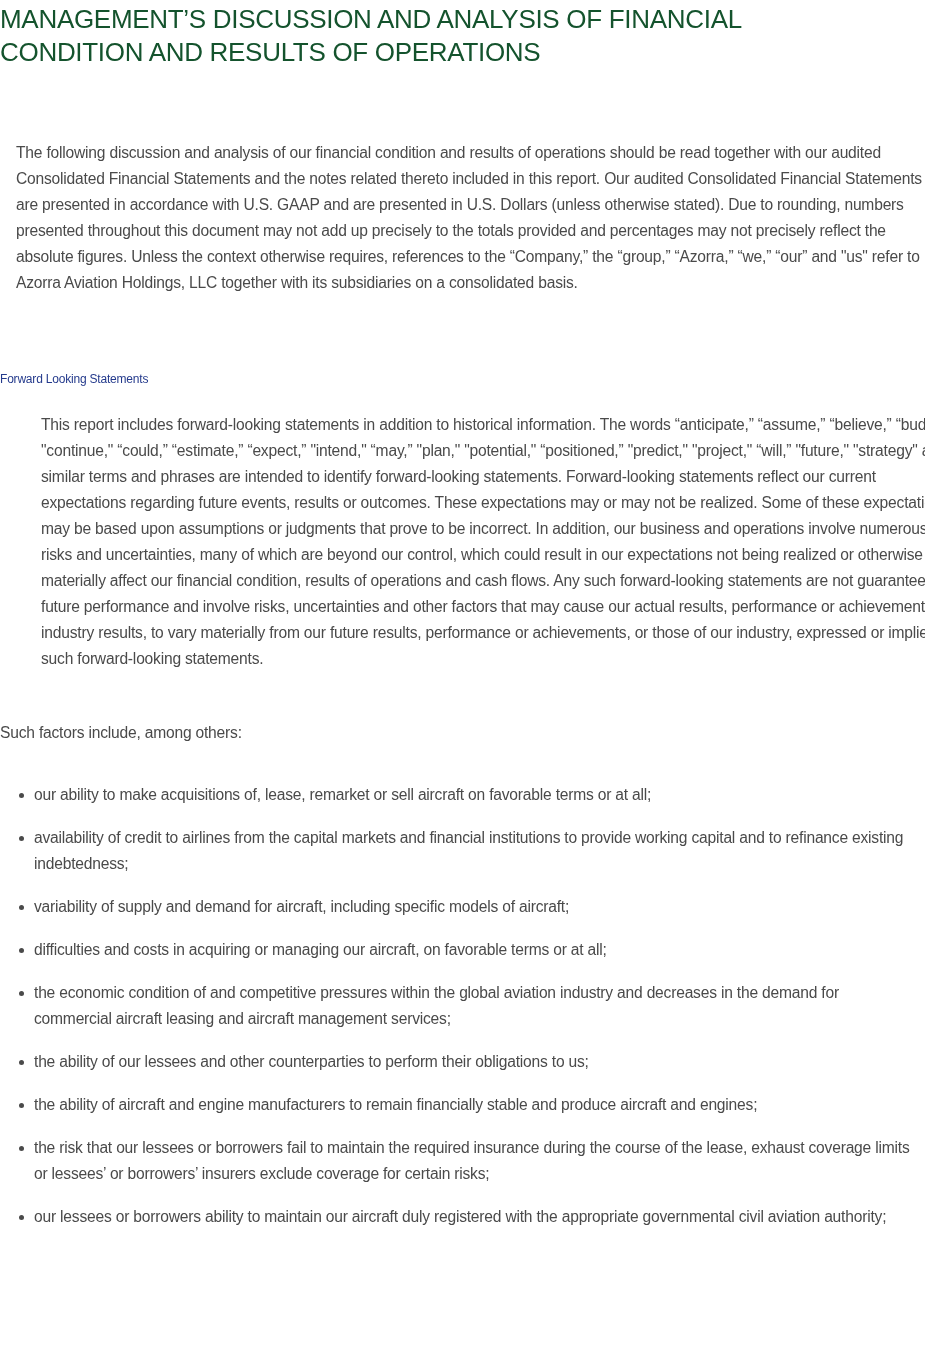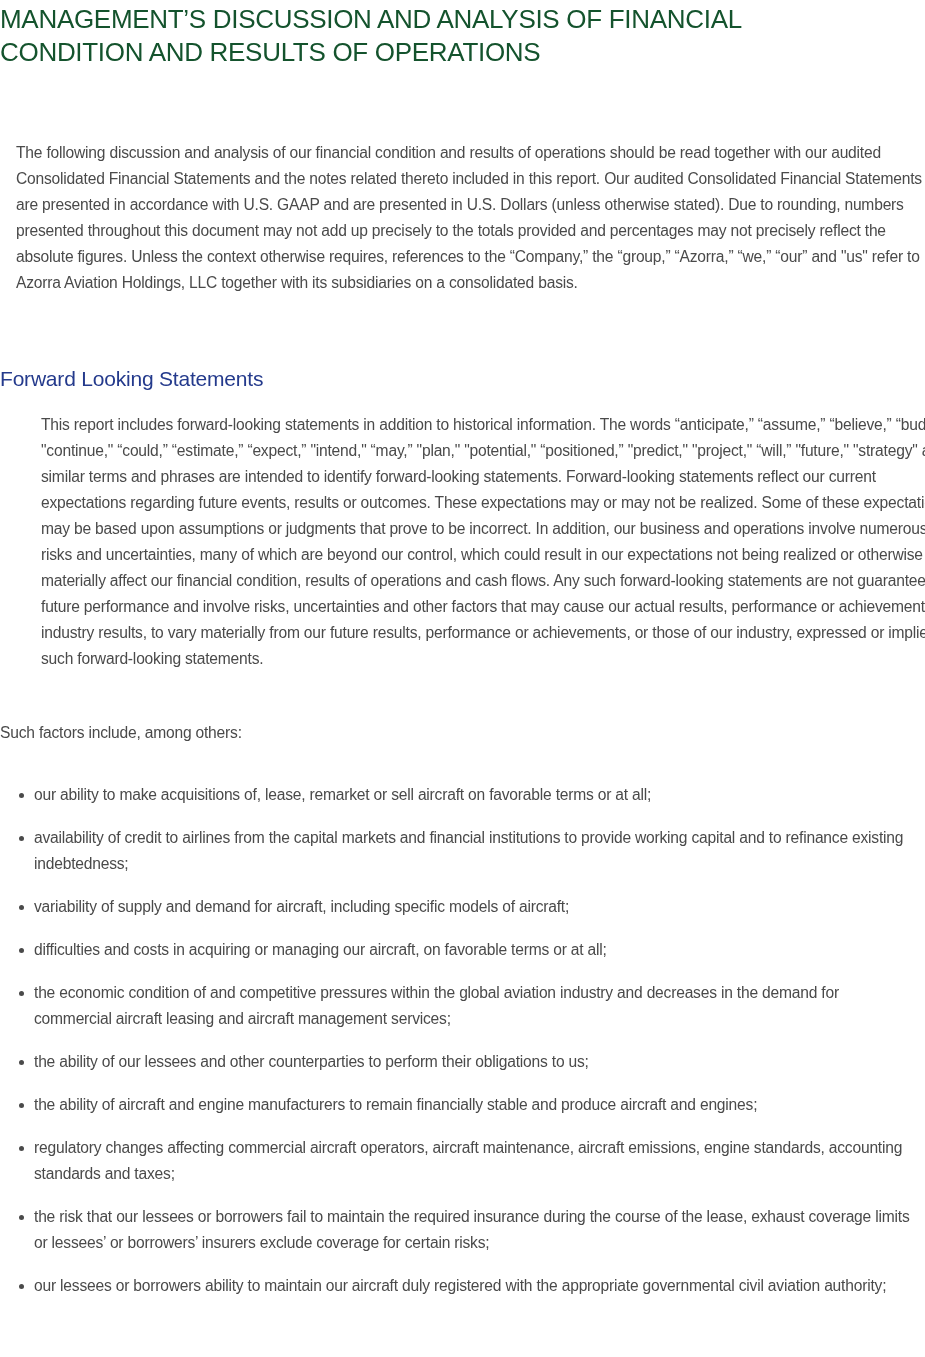--- a/index.html
+++ b/index.html
@@ -38,21 +38,21 @@
       margin: 16px;
       font-size: 15.6px;
       line-height: 26px;
       letter-spacing: -0.2px;
     }
     .section-heading {
       position: absolute;
       top: 366px;
       left: 0;
       margin: 0;
-      font-size: 21px;
+      font-size: 12px;
       line-height: 26px;
       font-weight: normal;
       color: #243a8c;
       letter-spacing: -0.2px;
     }
     .fls-body {
       position: absolute;
       top: 408px;
       left: 0;
       width: 920px;
@@ -113,17 +113,16 @@
   <p class="factors-intro">Such factors include, among others:</p>
 
   <ul class="factors-list">
     <li><span class="bullet"></span><span>our ability to make acquisitions of, lease, remarket or sell aircraft on favorable terms or at all;</span></li>
     <li><span class="bullet"></span><span>availability of credit to airlines from the capital markets and financial institutions to provide working capital and to refinance existing indebtedness;</span></li>
     <li><span class="bullet"></span><span>variability of supply and demand for aircraft, including specific models of aircraft;</span></li>
     <li><span class="bullet"></span><span>difficulties and costs in acquiring or managing our aircraft, on favorable terms or at all;</span></li>
     <li><span class="bullet"></span><span>the economic condition of and competitive pressures within the global aviation industry and decreases in the demand for commercial aircraft leasing and aircraft management services;</span></li>
     <li><span class="bullet"></span><span>the ability of our lessees and other counterparties to perform their obligations to us;</span></li>
     <li><span class="bullet"></span><span>the ability of aircraft and engine manufacturers to remain financially stable and produce aircraft and engines;</span></li>
-    <li><span class="bullet"></span><span>regulatory changes affecting commercial aircraft operators, aircraft maintenance, aircraft emissions, engine standards, accounting standards and taxes;</span></li>
     <li><span class="bullet"></span><span>the risk that our lessees or borrowers fail to maintain the required insurance during the course of the lease, exhaust coverage limits or lessees’ or borrowers’ insurers exclude coverage for certain risks;</span></li>
     <li><span class="bullet"></span><span>our lessees or borrowers ability to maintain our aircraft duly registered with the appropriate governmental civil aviation authority;</span></li>
   </ul>
 </div>
 
 </body></html>

